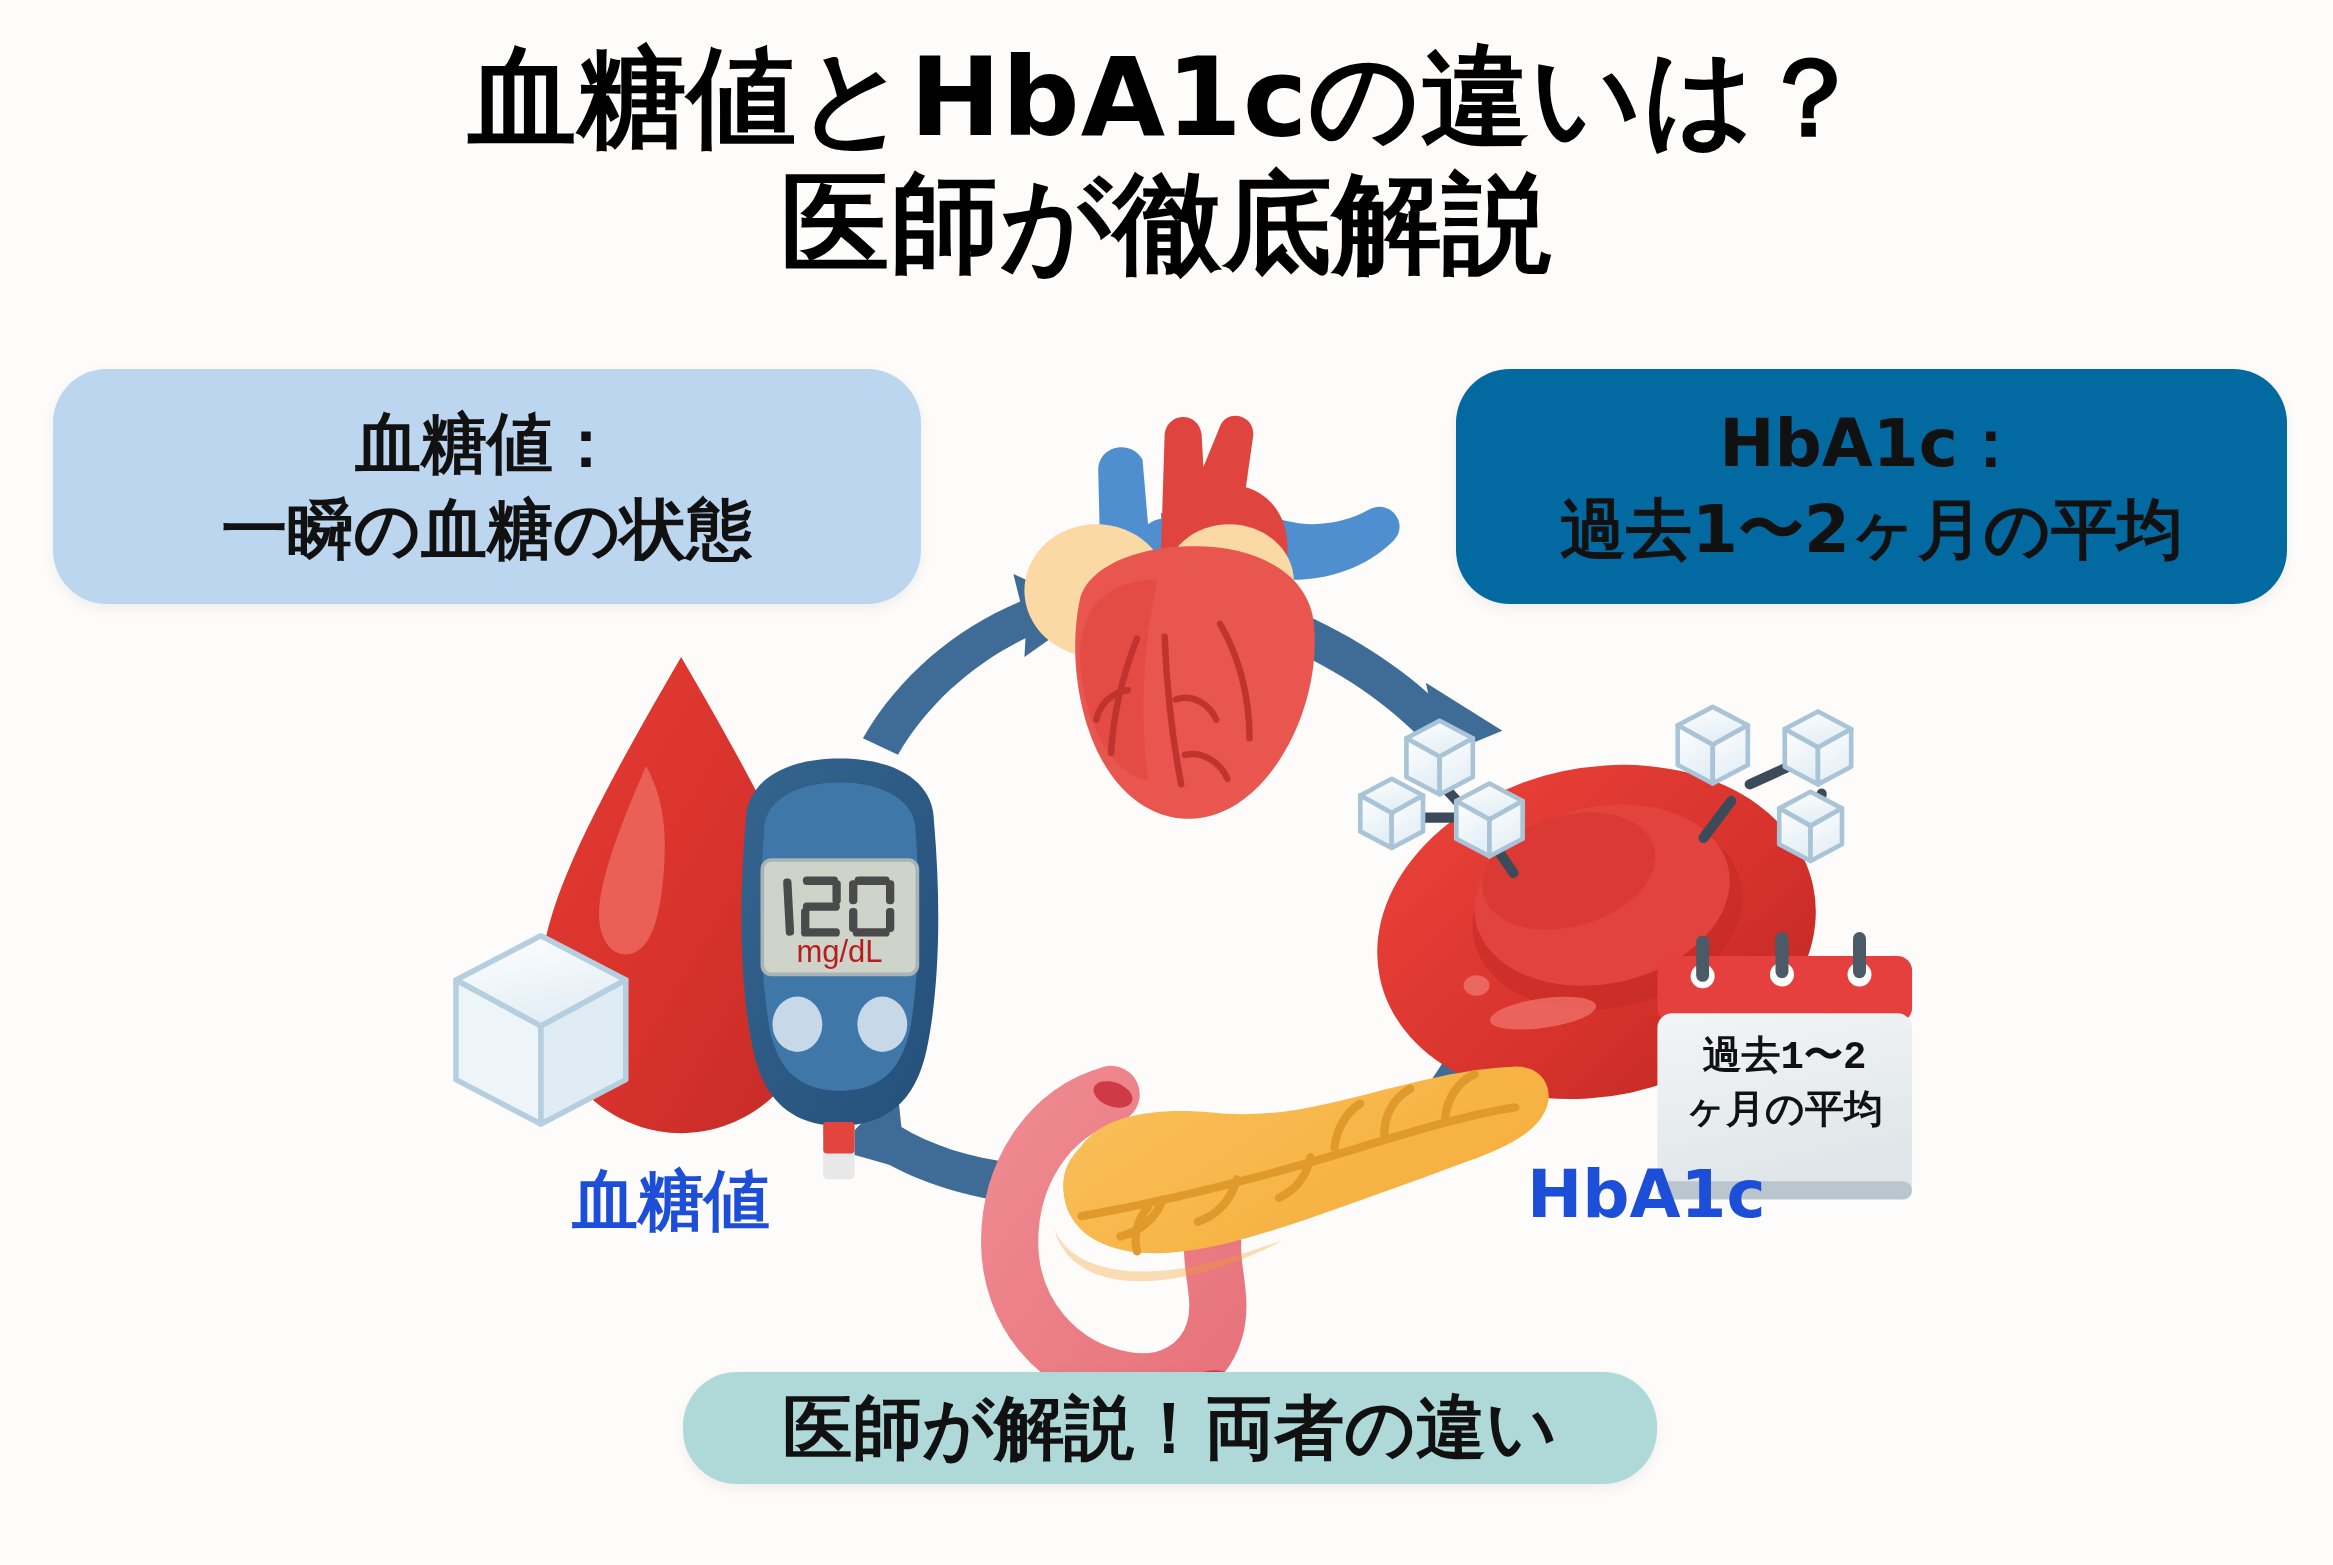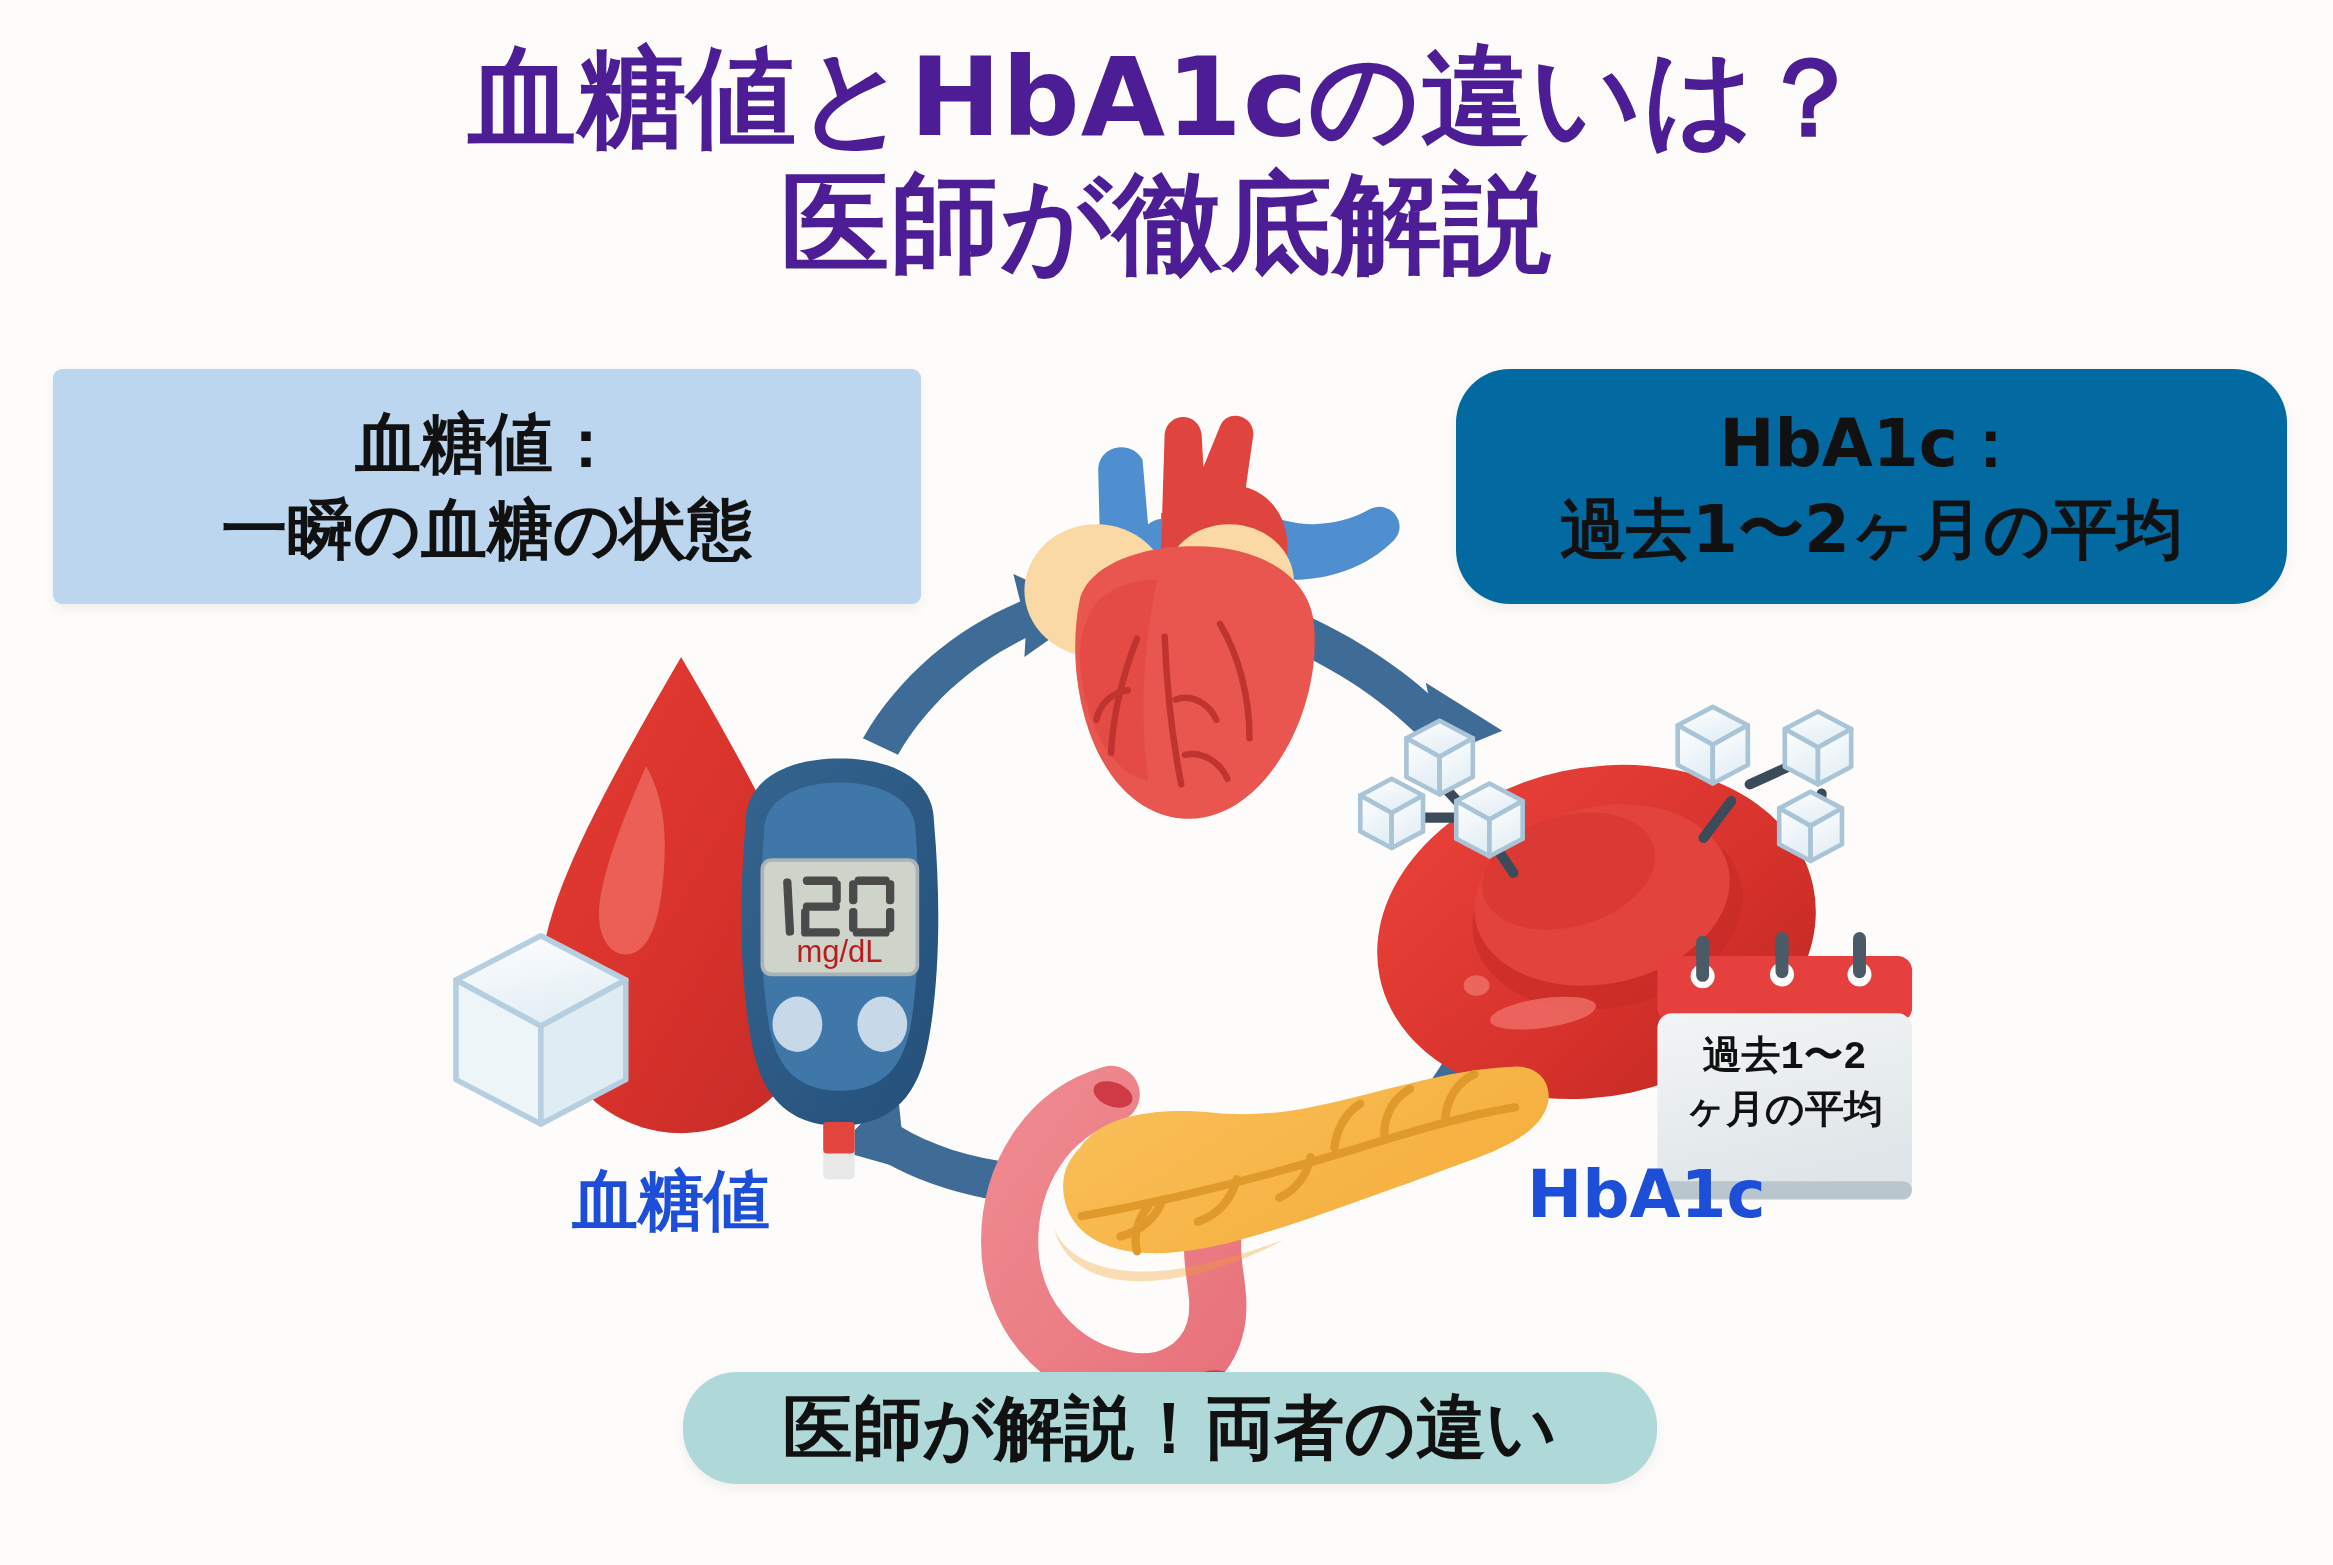--- a/index.html
+++ b/index.html
@@ -9,21 +9,21 @@
     font-family:"Liberation Sans","DejaVu Sans",sans-serif;
     overflow:hidden;
     position:relative;
   }
   #stage{position:absolute;inset:0;width:2333px;height:1565px;}
 
   
   .title{
     position:absolute;left:0;top:35px;width:2333px;
     text-align:center;
-    color:#4c1d95;
+    color:#000000;
     font-weight:bold;
     font-size:109px;
     line-height:1.16;
     letter-spacing:0.9px;
     font-family:"DejaVu Sans","Liberation Sans",sans-serif;
   }
   .title .l2{display:block;}
 
   
   .box{
@@ -284,21 +284,21 @@
         <path d="M1244 1308 c -12 14 -16 32 -12 48"></path>
         <path d="M1340 1278 c -6 22 -20 38 -42 46"></path>
         <path d="M1420 1254 c -4 20 -16 36 -34 44"></path>
         <path d="M1500 1230 c 0 -22 10 -40 28 -50"></path>
         <path d="M1566 1212 c 2 -22 14 -40 32 -48"></path>
         <path d="M1446 1244 c 2 -20 12 -38 28 -48"></path>
       </g>
     </g>
   </svg>
 
-  <div class="box" id="box-blood" style="background: rgb(187, 214, 238); border-radius: 9px;">
+  <div class="box" id="box-blood" style="background: rgb(187, 214, 238);">
     <span>血糖値：</span>
     <span>一瞬の血糖の状態</span>
   </div>
 
   <div class="box" id="box-hba1c" style="background: #0369a1;">
     <span>HbA1c：</span>
     <span>過去1〜2ヶ月の平均</span>
   </div>
 
   <div class="box" id="box-bottom" style="background: rgb(175, 216, 216);">

